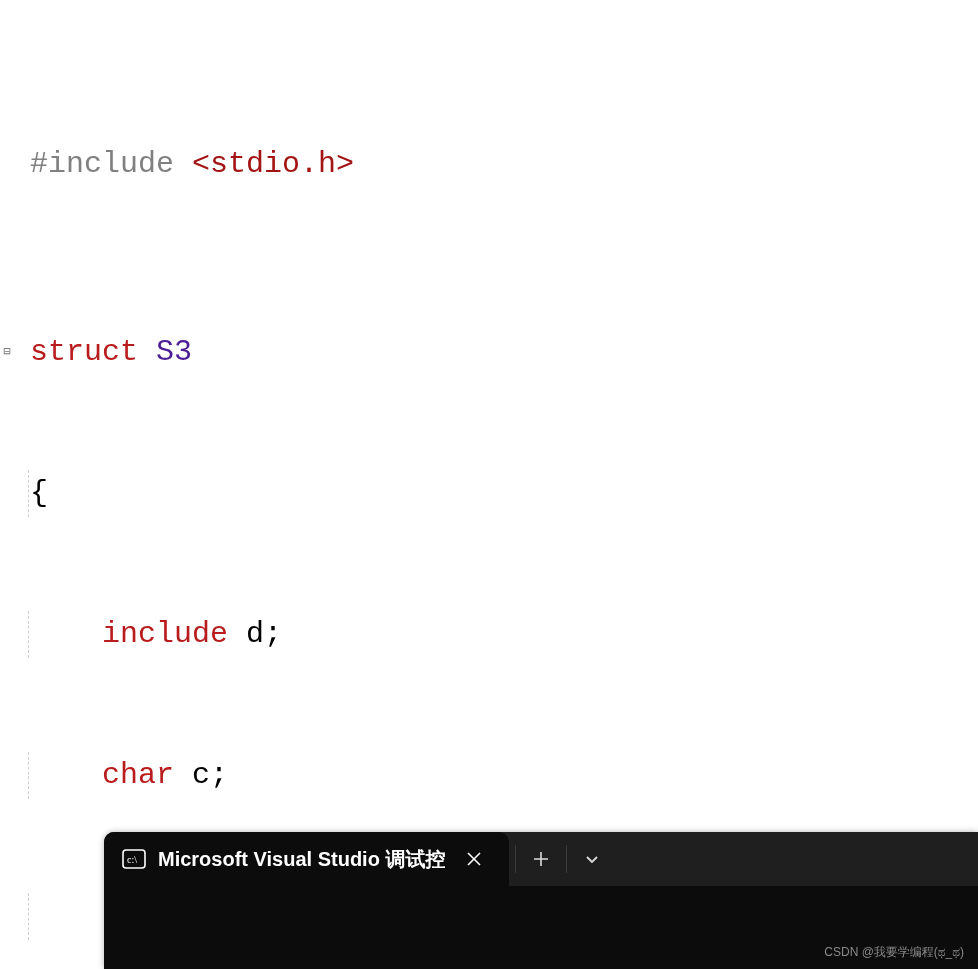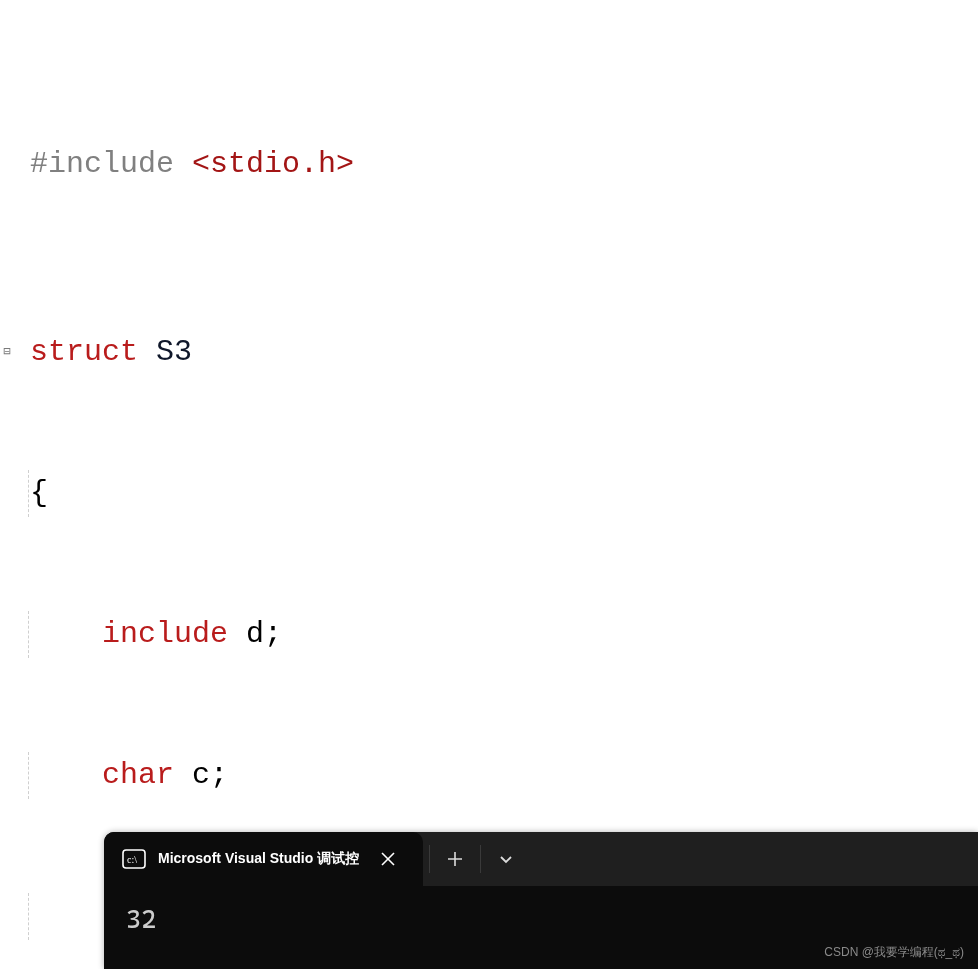--- a/index.html
+++ b/index.html
@@ -42,21 +42,21 @@
   }
   .guide {
     position: absolute;
     left: 28px;
     top: 0;
     bottom: 0;
     border-left: 1px dashed #cfcfcf;
   }
   .kw-gray   { color: #808080; }
   .kw-blue   { color: #b91c1c; }
-  .kw-teal   { color: #0f172a; margin-top: 28px; }
+  .kw-teal   { color: #4c1d95; margin-top: 28px; }
   .str       { color: #a31515; }
 
   .console-window {
     position: absolute;
     left: 104px;
     top: 832px;
     width: 874px;
     height: 137px;
     background: #0c0c0c;
     color: #d8d8d8;
@@ -76,21 +76,21 @@
     align-items: center;
     gap: 12px;
     background: #0c0c0c;
     padding: 0 18px 0 18px;
     border-top-left-radius: 10px;
     border-top-right-radius: 10px;
     max-width: 430px;
     min-width: 0;
   }
   .tab-title {
-    font-size: 14px;
+    font-size: 20px;
     font-weight: 600;
     color: #ffffff;
     white-space: nowrap;
     overflow: hidden;
   }
   .tab-icon {
     width: 24px;
     height: 20px;
     flex: 0 0 auto;
   }
@@ -193,17 +193,14 @@
         </svg>
       </div>
       <div class="title-sep"></div>
       <div class="title-btn">
         <svg viewBox="0 0 16 16" width="16" height="16" stroke="#dcdcdc" stroke-width="1.8" fill="none">
           <polyline points="3,6 8,11 13,6"></polyline>
         </svg>
       </div>
     </div>
   </div>
-  <div class="console-body">
-    <span>32</span>
-  </div>
   <div class="watermark">CSDN @我要学编程(ಥ_ಥ)</div>
 </div>
 
 </body></html>

